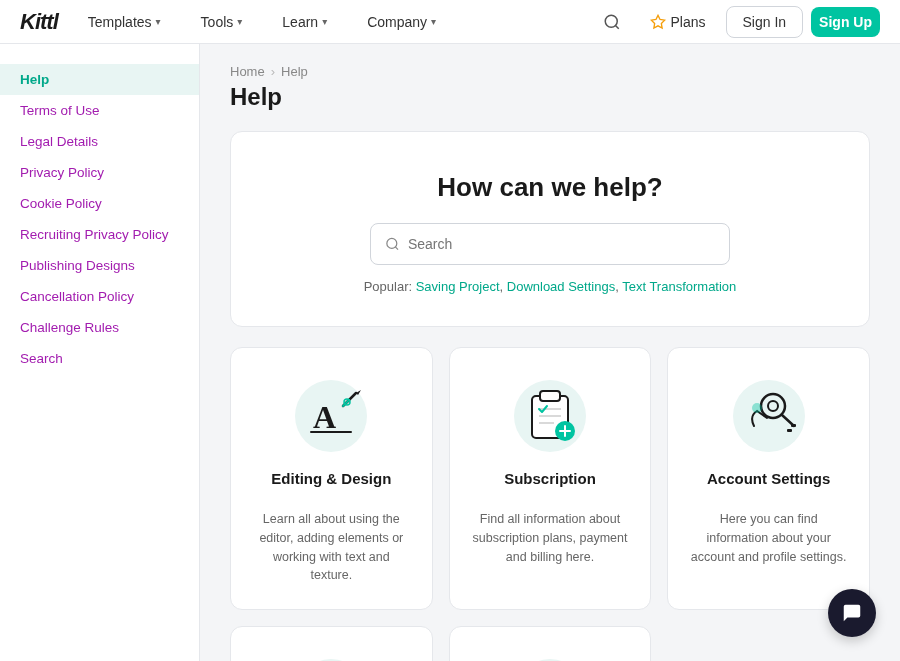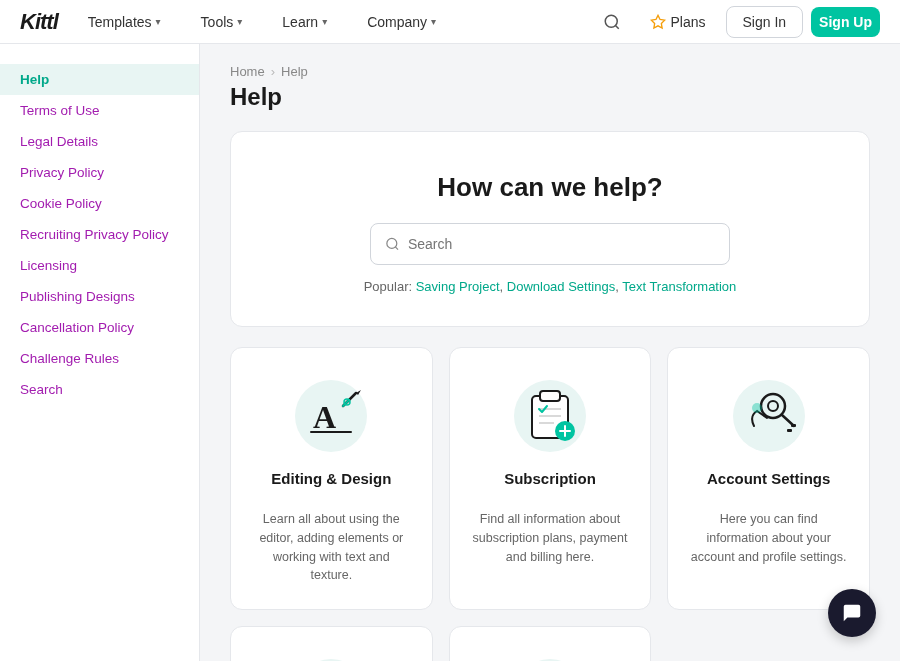--- a/index.html
+++ b/index.html
@@ -279,21 +279,20 @@
 
 <div class="page-layout">
 
   <aside class="sidebar">
     <div class="sidebar-item active">Help</div>
     <div class="sidebar-item">Terms of Use</div>
     <div class="sidebar-item">Legal Details</div>
     <div class="sidebar-item">Privacy Policy</div>
     <div class="sidebar-item">Cookie Policy</div>
     <div class="sidebar-item">Recruiting Privacy Policy</div>
-    <div class="sidebar-item">Licensing</div>
     <div class="sidebar-item">Publishing Designs</div>
     <div class="sidebar-item">Cancellation Policy</div>
     <div class="sidebar-item">Challenge Rules</div>
     <div class="sidebar-item">Search</div>
   </aside>
 
   <main class="main-content">
 
     <div class="breadcrumb">
       <a href="#">Home</a>

